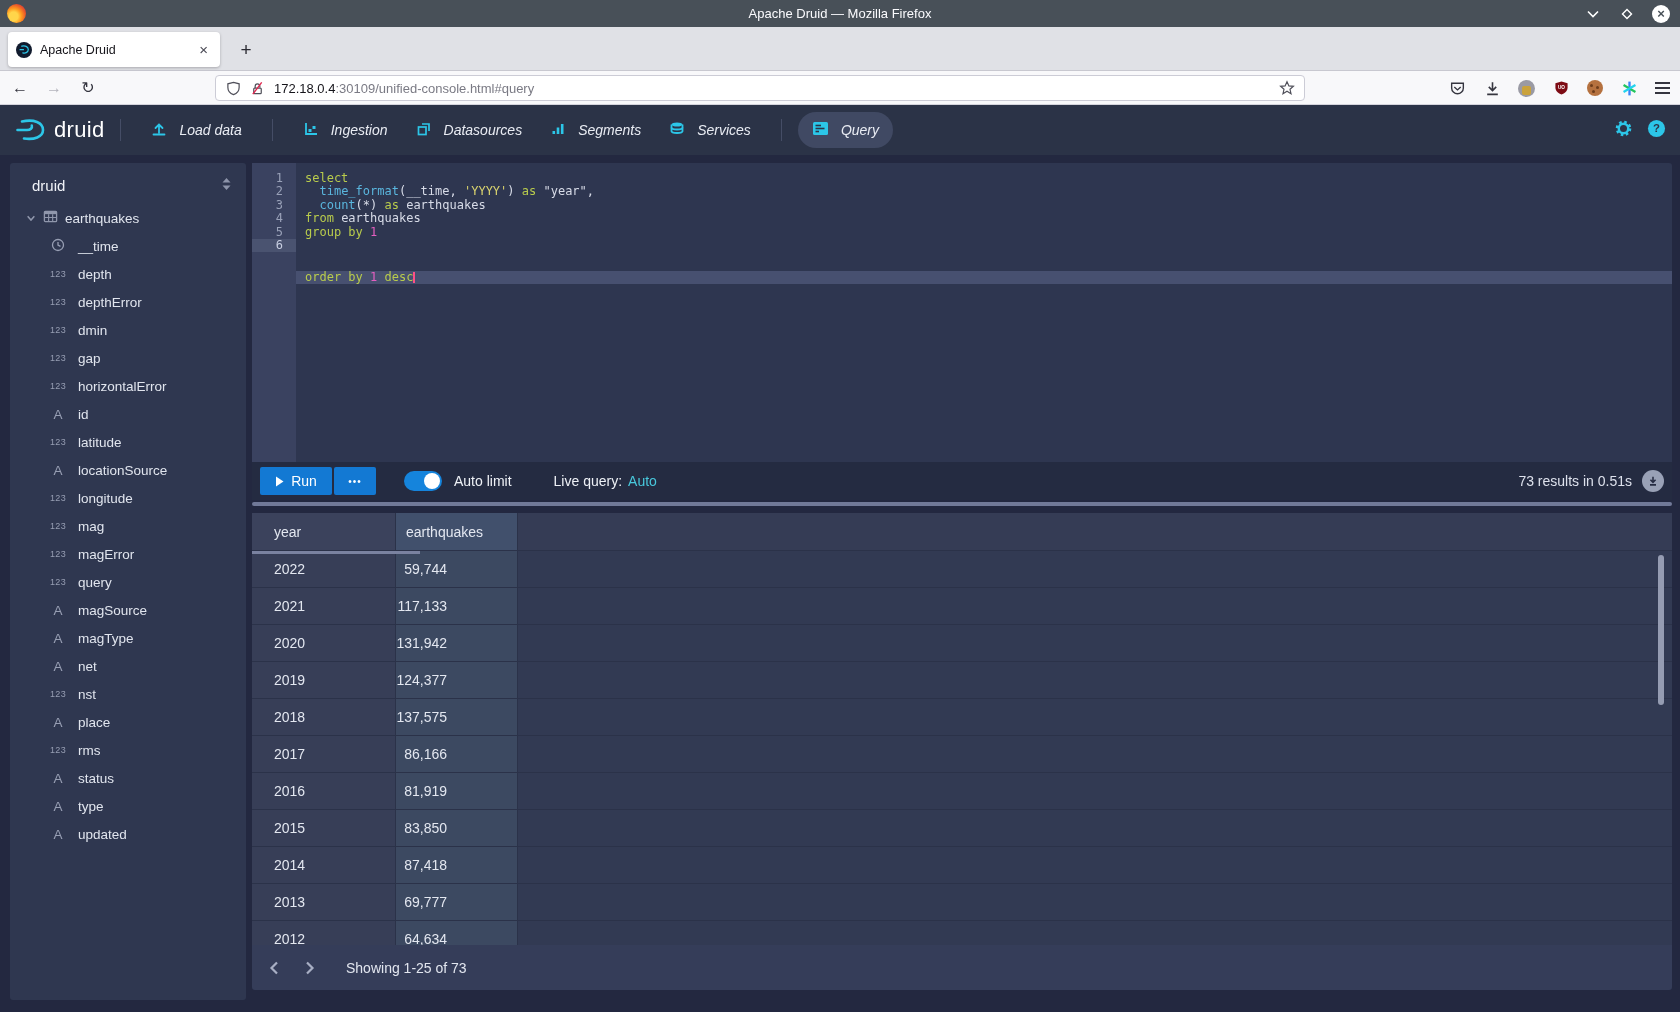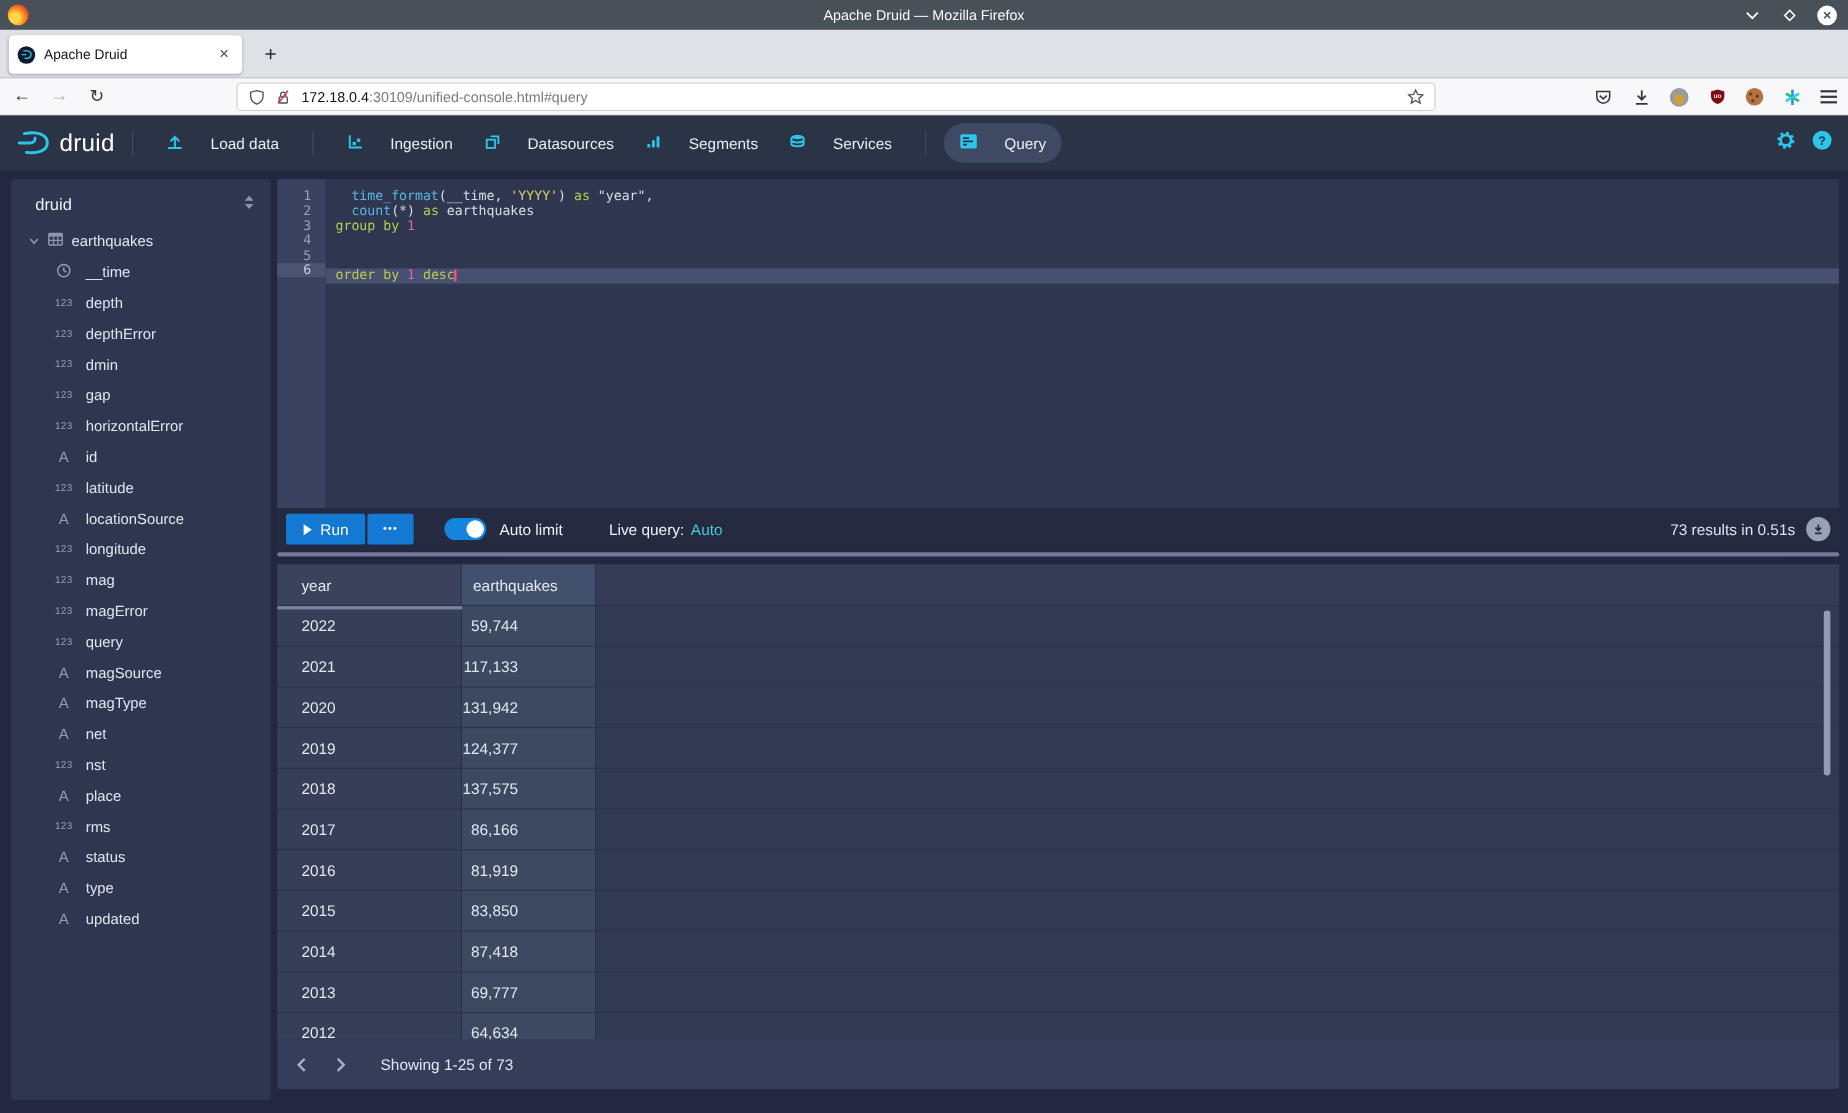--- a/index.html
+++ b/index.html
@@ -36,21 +36,21 @@
   .cookie{width:16px;height:16px;border-radius:50%;background:#b5713f;position:relative;}
   .cookie i{position:absolute;width:3px;height:3px;border-radius:50%;background:#6e3d1c;}
   .hamburger{display:flex;flex-direction:column;gap:3px;}
   .hamburger i{width:15px;height:2px;background:#35353f;}
 
   
   .dnavbar{position:absolute;left:0;top:105px;width:1680px;height:50px;background:#2b3347;display:flex;align-items:center;}
   .brand{display:flex;align-items:center;margin-left:14px;}
   .brand-word{color:#fff;font-size:22px;margin-left:6px;letter-spacing:.3px;}
   .nav-sep{width:1px;height:22px;background:#454d66;margin:0 16px;}
-  .nav-item{display:flex;align-items:center;gap:24px;color:#e9ecf3;font-size:14px;padding:0 14px;height:36px;border-radius:18px;}
+  .nav-item{display:flex;align-items:center;gap:12px;color:#e9ecf3;font-size:14px;padding:0 14px;height:36px;border-radius:18px;font-style:italic;}
   .nav-item.active{background:#404963;}
   .nav-right{position:absolute;right:14px;display:flex;align-items:center;gap:14px;}
 
   
   .sidebar{position:absolute;left:10px;top:163px;width:236px;height:837px;background:#2f3750;border-radius:3px;overflow:hidden;}
   .schema-row{display:flex;align-items:center;padding:14px 14px 10px 22px;color:#f0f2f7;font-size:15px;}
   .schema-row .spacer{flex:1;}
   .tree-row{display:flex;align-items:center;height:28px;color:#e1e5ee;font-size:13.5px;}
   .tree-row.table-row-item{padding-left:16px;gap:7px;}
   .tree-row.col-row{padding-left:36px;gap:8px;}
@@ -89,21 +89,21 @@
   .dl-circle{width:22px;height:22px;border-radius:50%;background:#99a1b6;display:flex;align-items:center;justify-content:center;}
 
   .splitter-zone{height:13px;position:relative;}
   .splitter{position:absolute;left:0;right:0;top:2px;height:4px;background:#717998;border-radius:2px;}
 
   
   .results{flex:1;overflow:hidden;position:relative;background:#323a53;}
   .trow{display:flex;height:37px;}
   .trow.thead{height:38px;}
   .tc{display:flex;align-items:center;font-size:14px;color:#e3e7f0;border-bottom:1px solid #2b3249;border-right:1px solid #2b3249;}
-  .c-year{width:168px;padding-left:22px;background:#373e57;}
+  .c-year{width:144px;padding-left:22px;background:#373e57;}
   .c-eq{width:122px;background:#3c4961;justify-content:flex-end;padding-right:70px;}
   .c-fill{flex:1;background:#323a53;border-right:none;}
   .thead .c-year{background:#3b425c;}
   .thead .c-eq{background:#41506c;justify-content:flex-start;padding-left:10px;padding-right:0;}
   .thead .c-fill{background:#353c55;}
   .year-scrollbar{position:absolute;left:0;top:38px;width:168px;height:3px;background:#7a82a0;z-index:3;}
   .vscroll{position:absolute;right:8px;top:42px;width:6px;height:150px;border-radius:3px;background:#959cb2;z-index:3;}
 
   
   .tfooter{height:45px;background:#353d59;border-radius:0 0 3px 3px;display:flex;align-items:center;text-align:center;}
@@ -405,22 +405,24 @@
     <div class="editor">
       <div class="gutter" id="editor-gutter">
           <div class="ln">1</div>
           <div class="ln">2</div>
           <div class="ln">3</div>
           <div class="ln">4</div>
           <div class="ln">5</div>
           <div class="ln active">6</div>
         </div>
       <div class="code-area" id="editor-code">
+          <div class="cl"><span class="tok-kw">select</span></div>
           <div class="cl"><span class="tok-plain">  </span><span class="tok-fn">time_format</span><span class="tok-plain">(__time, </span><span class="tok-str">'YYYY'</span><span class="tok-plain">) </span><span class="tok-kw">as</span><span class="tok-plain"> "year",</span></div>
           <div class="cl"><span class="tok-plain">  </span><span class="tok-fn">count</span><span class="tok-plain">(*) </span><span class="tok-kw">as</span><span class="tok-plain"> earthquakes</span></div>
+          <div class="cl"><span class="tok-kw">from</span><span class="tok-plain"> earthquakes</span></div>
           <div class="cl"><span class="tok-kw">group by</span><span class="tok-plain"> </span><span class="tok-num">1</span></div>
           <div class="cl active"><span class="tok-kw">order by</span><span class="tok-plain"> </span><span class="tok-num">1</span><span class="tok-plain"> </span><span class="tok-kw">desc</span><span class="caret"></span></div>
         </div>
     </div>
 
     <div class="runbar">
       <div class="btn-run">
         <svg width="9" height="11" viewBox="0 0 9 11">
             <path d="M1 0.5 L8.5 5.5 L1 10.5 z" fill="#fff"></path>
           </svg>

